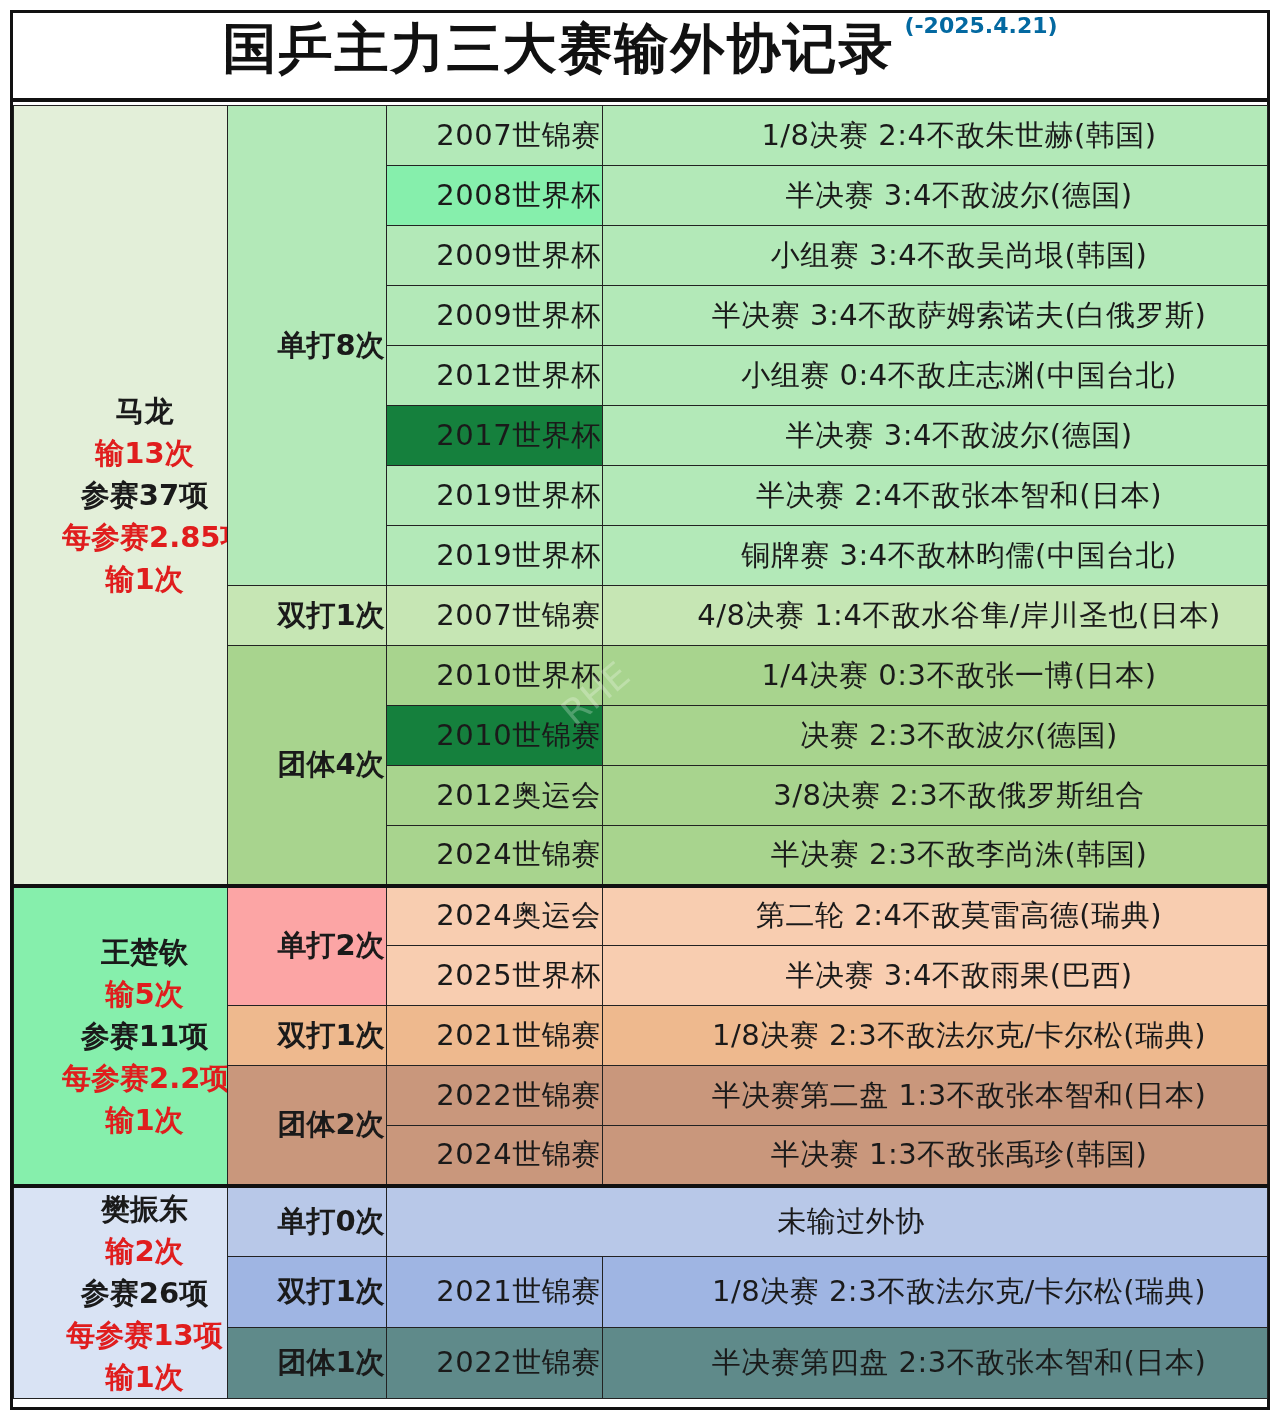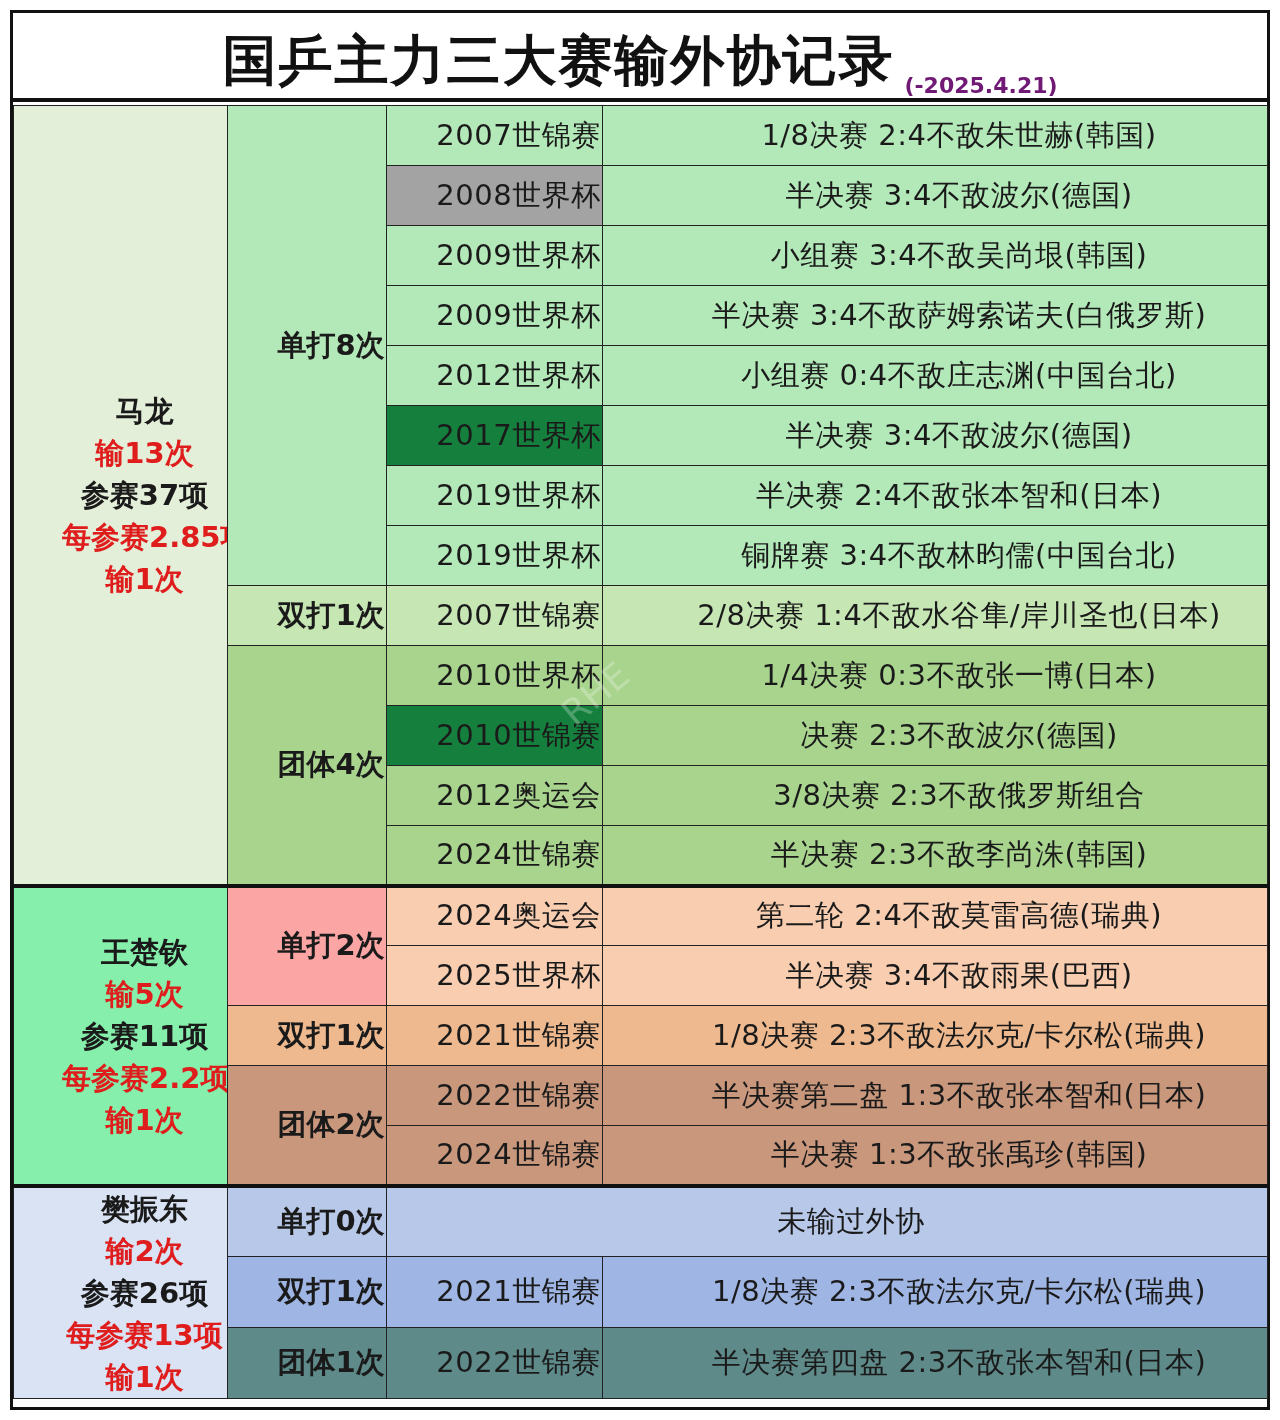--- a/index.html
+++ b/index.html
@@ -1,21 +1,21 @@
 <!DOCTYPE html>
 <html><head>
   <meta charset="utf-8">
   <style>
     * { box-sizing: border-box; margin: 0; padding: 0; }
     html, body { width: 1280px; height: 1420px; background: #ffffff; overflow: hidden; }
     body { font-family: "DejaVu Sans", "Liberation Sans", sans-serif; color: #1a1a1a; position: relative; }
     .frame { position: absolute; left: 10px; top: 10px; width: 1260px; height: 1400px; border: 3px solid #111; background: #fff; }
-    .title-bar { position: absolute; left: 0; top: 0; width: 100%; height: 89px; display: flex; align-items: flex-end; justify-content: center; border-bottom: 4px solid #111; background: #fff; }
+    .title-bar { position: absolute; left: 0; top: 0; width: 100%; height: 89px; display: flex; align-items: flex-start; justify-content: center; border-bottom: 4px solid #111; background: #fff; }
     .title-text { font-size: 54px; font-weight: 900; letter-spacing: 2px; color: #111; }
-    .title-date { font-size: 22px; font-weight: bold; margin-left: 10px; margin-top: 14px; color: #701a75; }
+    .title-date { font-size: 22px; font-weight: bold; margin-left: 10px; color: #0369a1; }
     table.record { position: absolute; left: 0; top: 92px; width: 1254px; border-collapse: collapse; table-layout: fixed; }
     table.record td { border: 1.5px solid #222; text-align: center; vertical-align: middle; font-size: 29px; height: 60px; white-space: nowrap; overflow: hidden; padding-left: 48px; }
     td.player { font-weight: bold; font-size: 28px; line-height: 42px; }
     td.player .red { color: #e01d1d; }
     td.cat { font-weight: bold; font-size: 30px; }
     td.event { font-size: 29px; letter-spacing: 0.5px; }
     td.result { font-size: 29px; letter-spacing: 0.5px; }
     tr.group-sep td { border-top: 4px solid #111; }
     .fan-row td { height: 75px; }
     .watermark { position: absolute; left: 545px; top: 660px; font-size: 36px; color: rgba(255,255,255,0.25); transform: rotate(-40deg); pointer-events: none; }
@@ -44,21 +44,21 @@
           <div class="red">输13次</div>
           <div>参赛37项</div>
           <div class="red">每参赛2.85项</div>
           <div class="red">输1次</div>
         </td>
         <td class="cat" rowspan="8" style="background:#b3e9b8">单打8次</td>
         <td class="event" style="background:#b3e9b8">2007世锦赛</td>
         <td class="result" style="background:#b3e9b8">1/8决赛  2:4不敌朱世赫(韩国)</td>
       </tr>
       <tr>
-        <td class="event" style="background:#a3a3a3">2008世界杯</td>
+        <td class="event" style="background:#86efac">2008世界杯</td>
         <td class="result" style="background:#b3e9b8">半决赛  3:4不敌波尔(德国)</td>
       </tr>
       <tr>
         <td class="event" style="background:#b3e9b8">2009世界杯</td>
         <td class="result" style="background:#b3e9b8">小组赛  3:4不敌吴尚垠(韩国)</td>
       </tr>
       <tr>
         <td class="event" style="background:#b3e9b8">2009世界杯</td>
         <td class="result" style="background:#b3e9b8">半决赛  3:4不敌萨姆索诺夫(白俄罗斯)</td>
       </tr>
@@ -74,21 +74,21 @@
         <td class="event" style="background:#b3e9b8">2019世界杯</td>
         <td class="result" style="background:#b3e9b8">半决赛  2:4不敌张本智和(日本)</td>
       </tr>
       <tr>
         <td class="event" style="background:#b3e9b8">2019世界杯</td>
         <td class="result" style="background:#b3e9b8">铜牌赛  3:4不敌林昀儒(中国台北)</td>
       </tr>
       <tr>
         <td class="cat" style="background:#c6e6b4">双打1次</td>
         <td class="event" style="background:#c6e6b4">2007世锦赛</td>
-        <td class="result" style="background:#c6e6b4">2/8决赛  1:4不敌水谷隼/岸川圣也(日本)</td>
+        <td class="result" style="background:#c6e6b4">4/8决赛  1:4不敌水谷隼/岸川圣也(日本)</td>
       </tr>
       <tr>
         <td class="cat" rowspan="4" style="background:#a8d48e">团体4次</td>
         <td class="event" style="background:#a8d48e">2010世界杯</td>
         <td class="result" style="background:#a8d48e">1/4决赛  0:3不敌张一博(日本)</td>
       </tr>
       <tr>
         <td class="event" style="background:#15803d">2010世锦赛</td>
         <td class="result" style="background:#a8d48e">决赛  2:3不敌波尔(德国)</td>
       </tr>

